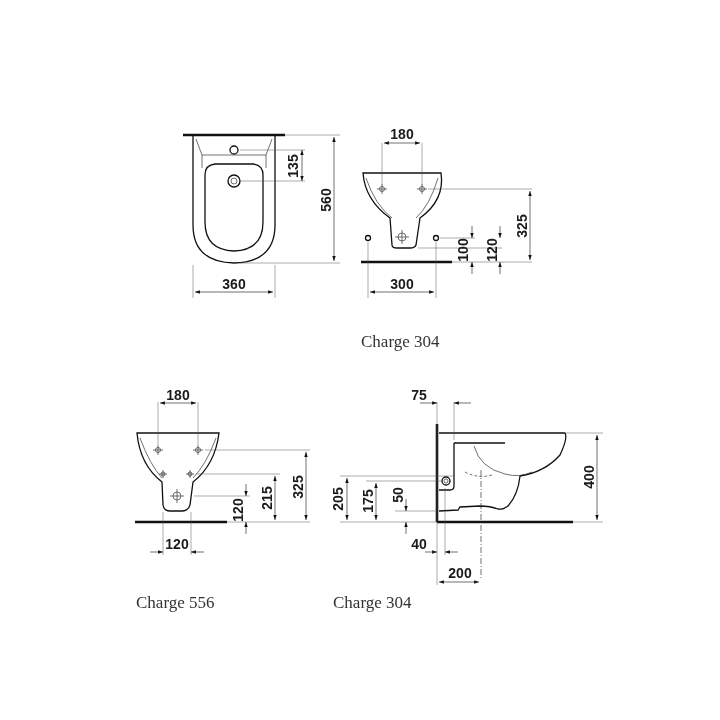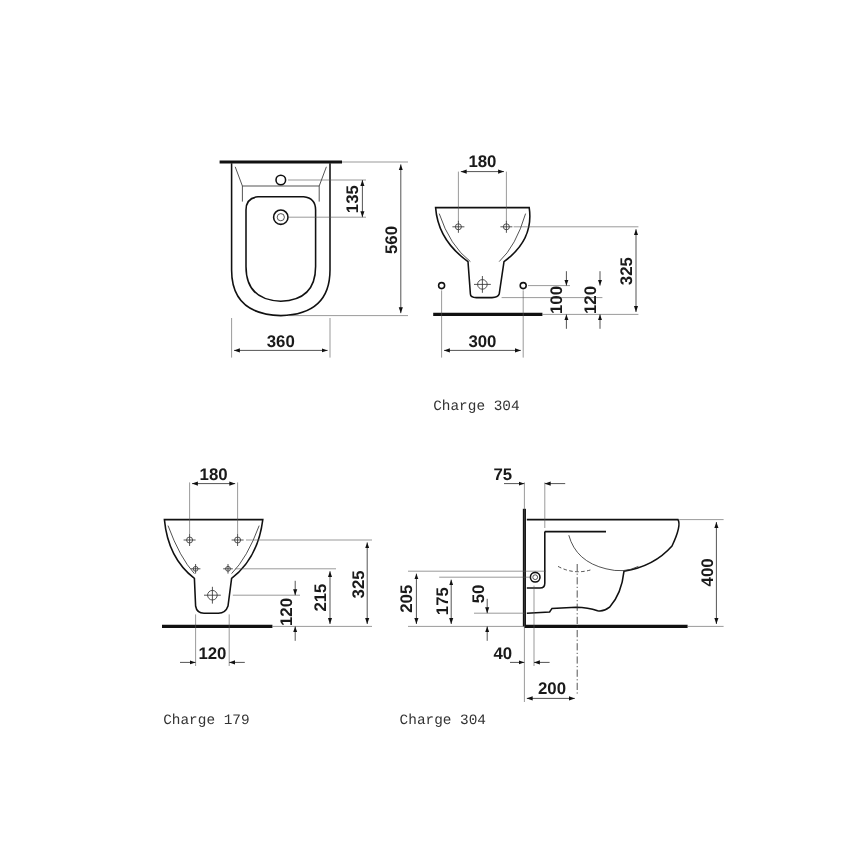--- a/index.html
+++ b/index.html
@@ -1,19 +1,19 @@
 <!DOCTYPE html>
 <html><head>
   <meta charset="utf-8">
   <style>
     html, body { margin:0; padding:0; background:#ffffff; }
     body { width:720px; height:720px; position:relative; overflow:hidden; font-family:"Liberation Sans", sans-serif; }
     svg { position:absolute; left:0; top:0; }
     .dim { font-family:"Liberation Sans", sans-serif; font-weight:bold; font-size:14px; fill:#1a1a1a; }
-    .cap { position:absolute; font-family:Liberation Mono, monospace; font-size:12px; color:#333; }
+    .cap { position:absolute; font-family:Liberation Serif, serif; font-size:17px; color:#333; }
     .thin { stroke:#333; stroke-width:0.7; fill:none; }
     .ext { stroke:#555; stroke-width:0.5; fill:none; }
     .out { stroke:#111; stroke-width:1.3; fill:none; }
     .heavy { stroke:#111; stroke-width:2.6; fill:none; }
   </style>
 </head>
 <body>
 
 <svg width="720" height="720" viewBox="0 0 720 720" xmlns="http://www.w3.org/2000/svg">
   <defs>
@@ -180,14 +180,14 @@
   <text class="dim" x="419" y="400" text-anchor="middle">75</text>
   <text class="dim" transform="translate(594,477) rotate(-90)" text-anchor="middle">400</text>
   <text class="dim" transform="translate(343,499) rotate(-90)" text-anchor="middle">205</text>
   <text class="dim" transform="translate(373,501) rotate(-90)" text-anchor="middle">175</text>
   <text class="dim" transform="translate(403,495) rotate(-90)" text-anchor="middle">50</text>
   <text class="dim" x="419" y="549" text-anchor="middle">40</text>
   <text class="dim" x="460" y="578" text-anchor="middle">200</text>
 </svg>
 
 <div class="cap" style="left:361px; top:332px;">Charge 304</div>
-<div class="cap" style="left:136px; top:593px;">Charge 179</div>
+<div class="cap" style="left:136px; top:593px;">Charge 556</div>
 <div class="cap" style="left:333px; top:593px;">Charge 304</div>
 
 </body></html>

